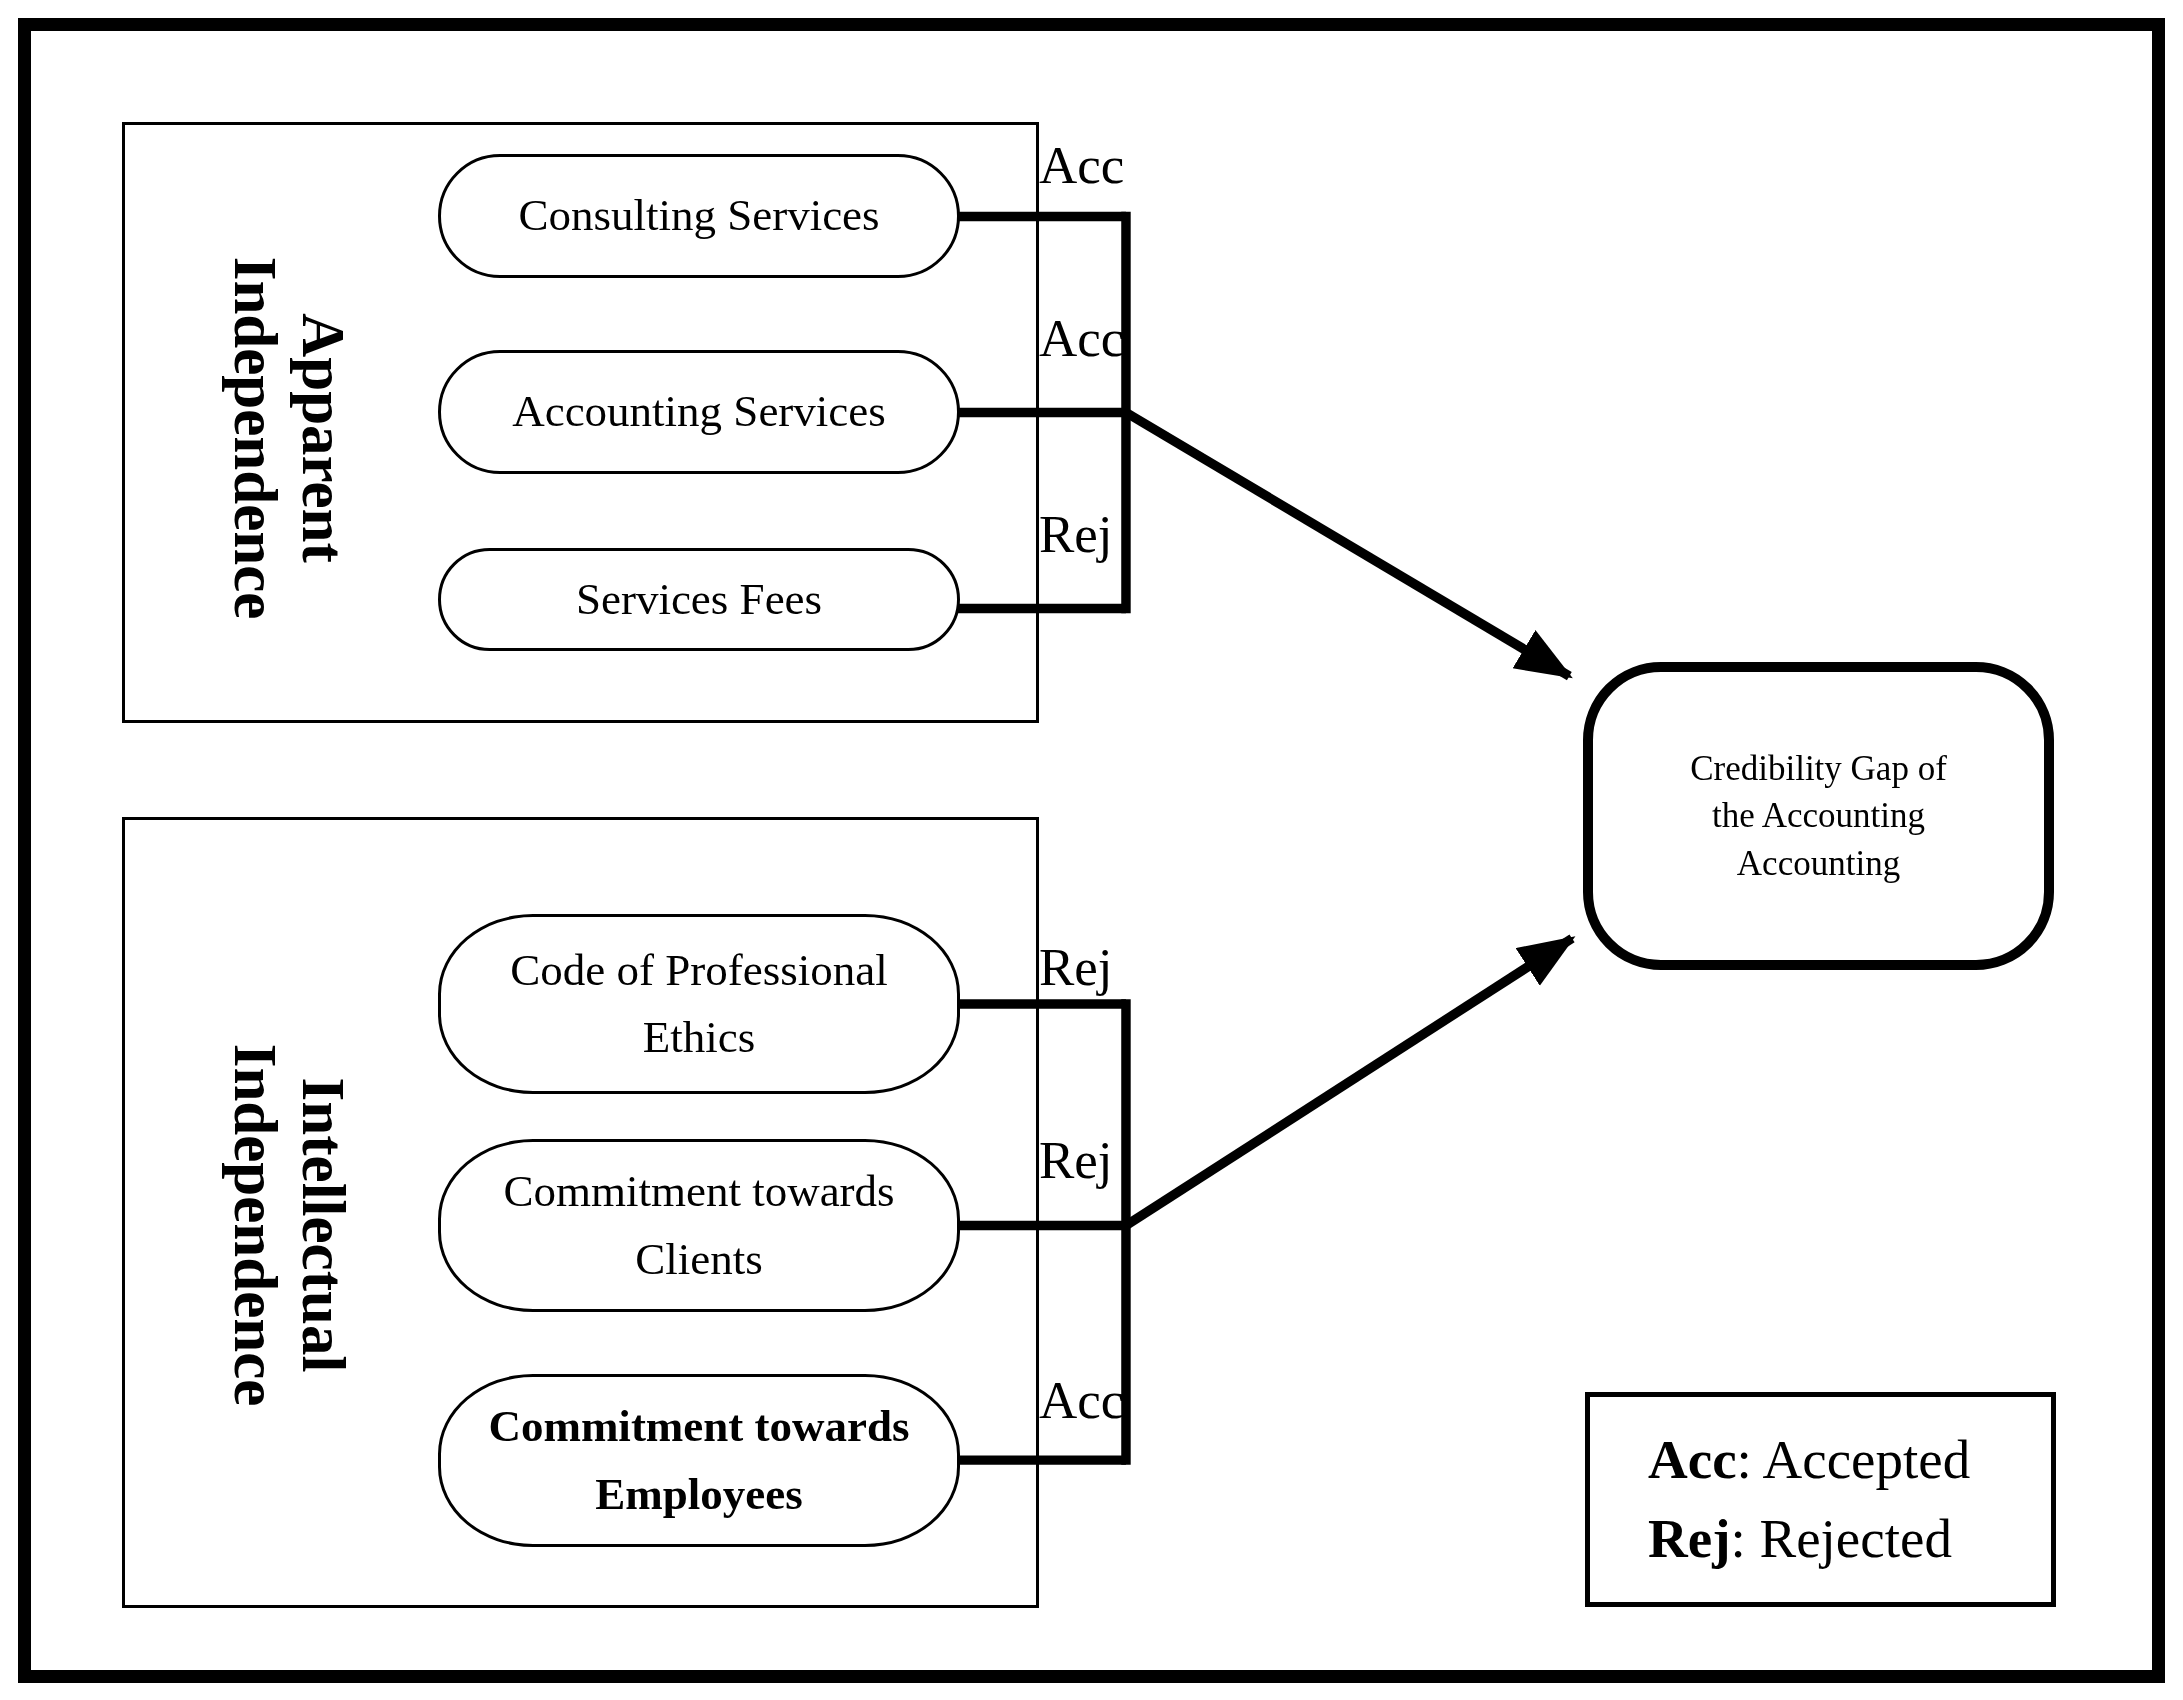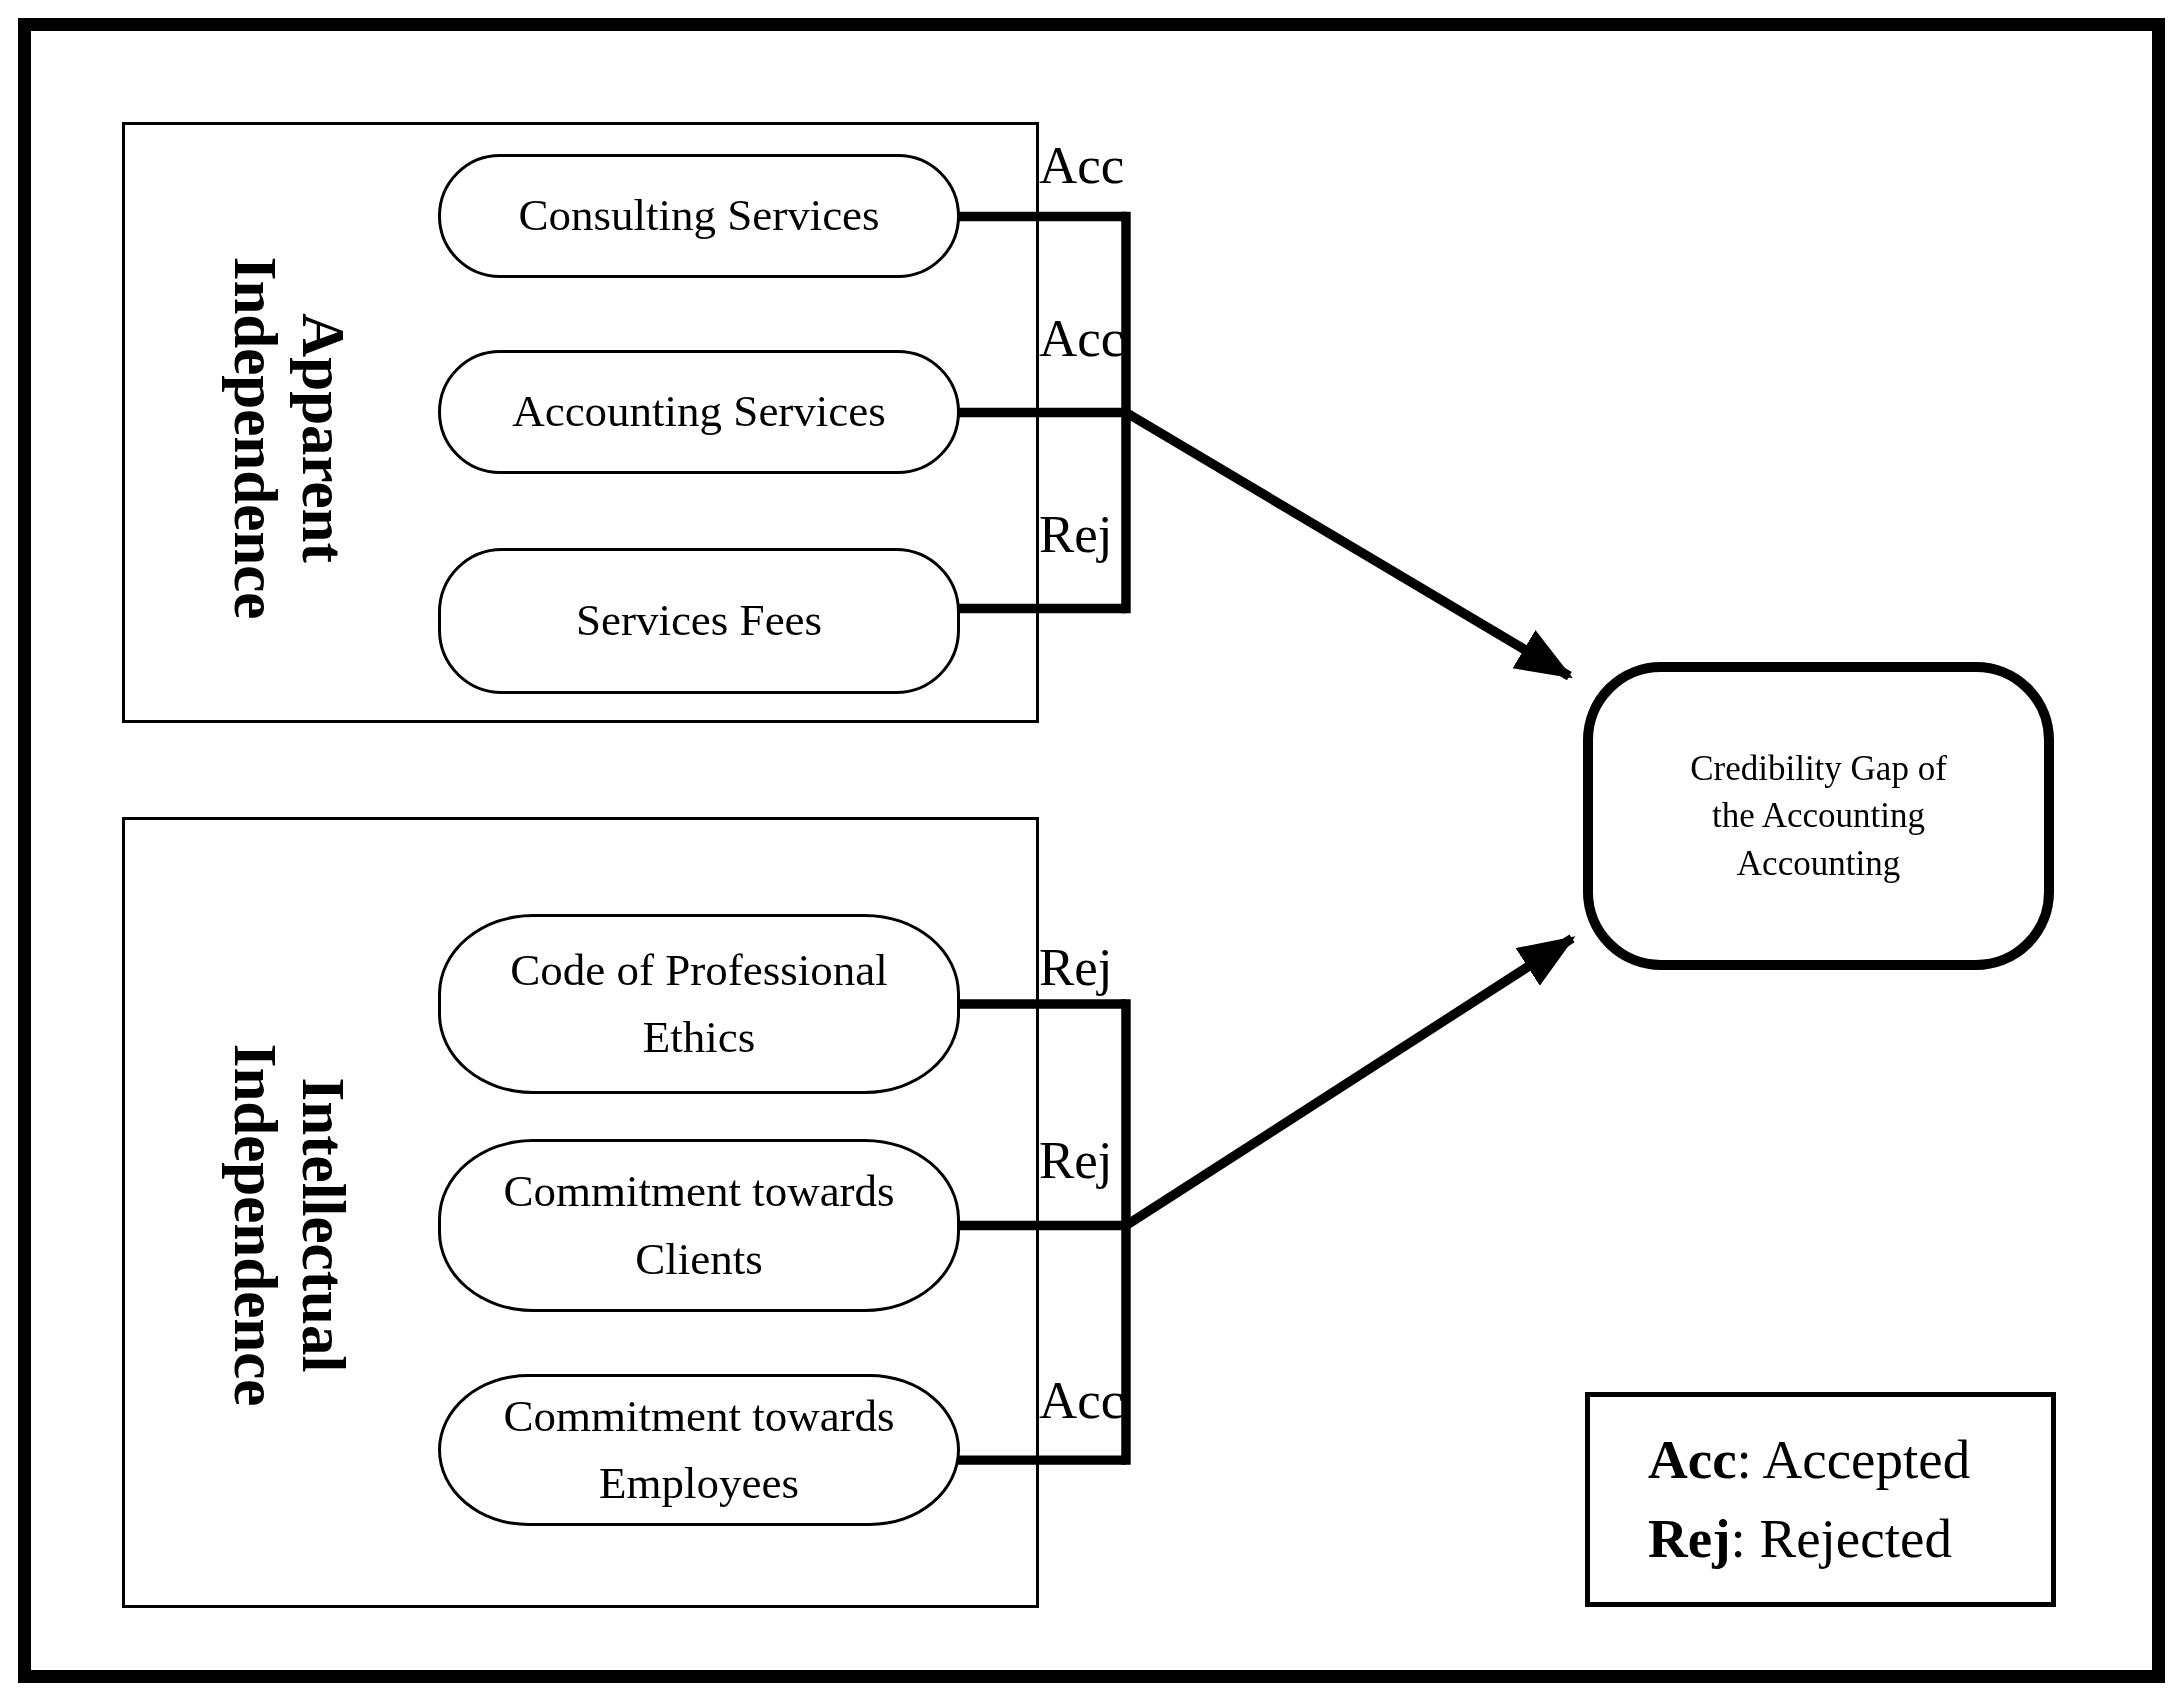--- a/index.html
+++ b/index.html
@@ -43,24 +43,24 @@
     text-align:center;
     font-size:45px;
     line-height:1.5;
     padding:0 24px;
     box-sizing:border-box;
   }
   .node.oneline{border-radius:64px;}
   .node.twoline{border-radius:95px / 80px;}
   .n1{left:438px;top:154px;width:522px;height:124px;}
   .n2{left:438px;top:350px;width:522px;height:124px;}
-  .n3{left:438px;top:548px;width:522px;height:146px;font-family:Liberation Serif, serif;}
+  .n3{left:438px;top:548px;width:522px;height:103px;font-family:Liberation Serif, serif;}
   .n4{left:438px;top:914px;width:522px;height:180px;}
   .n5{left:438px;top:1139px;width:522px;height:173px;}
-  .n6{left:438px;top:1374px;width:522px;height:152px;}
+  .n6{left:438px;top:1374px;width:522px;height:173px;font-weight:bold;}
 
   .tag{
     position:absolute;
     left:1039px;
     font-size:53px;
     line-height:1;
     white-space:nowrap;
   }
   .t1{top:139px;}
   .t2{top:312px;}

